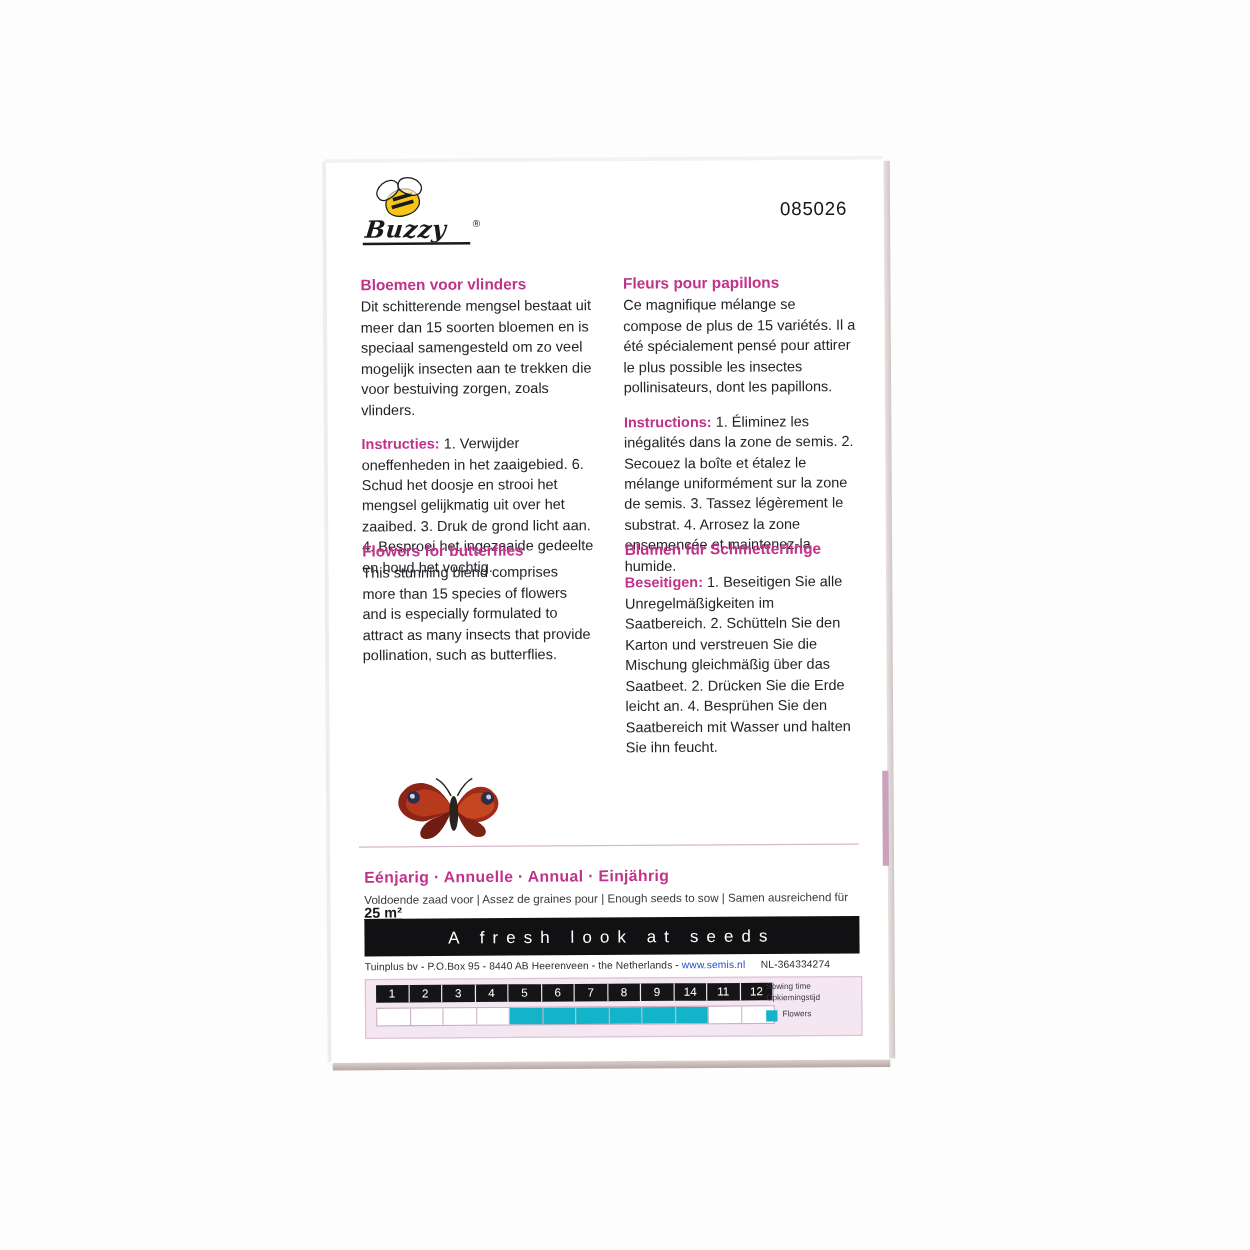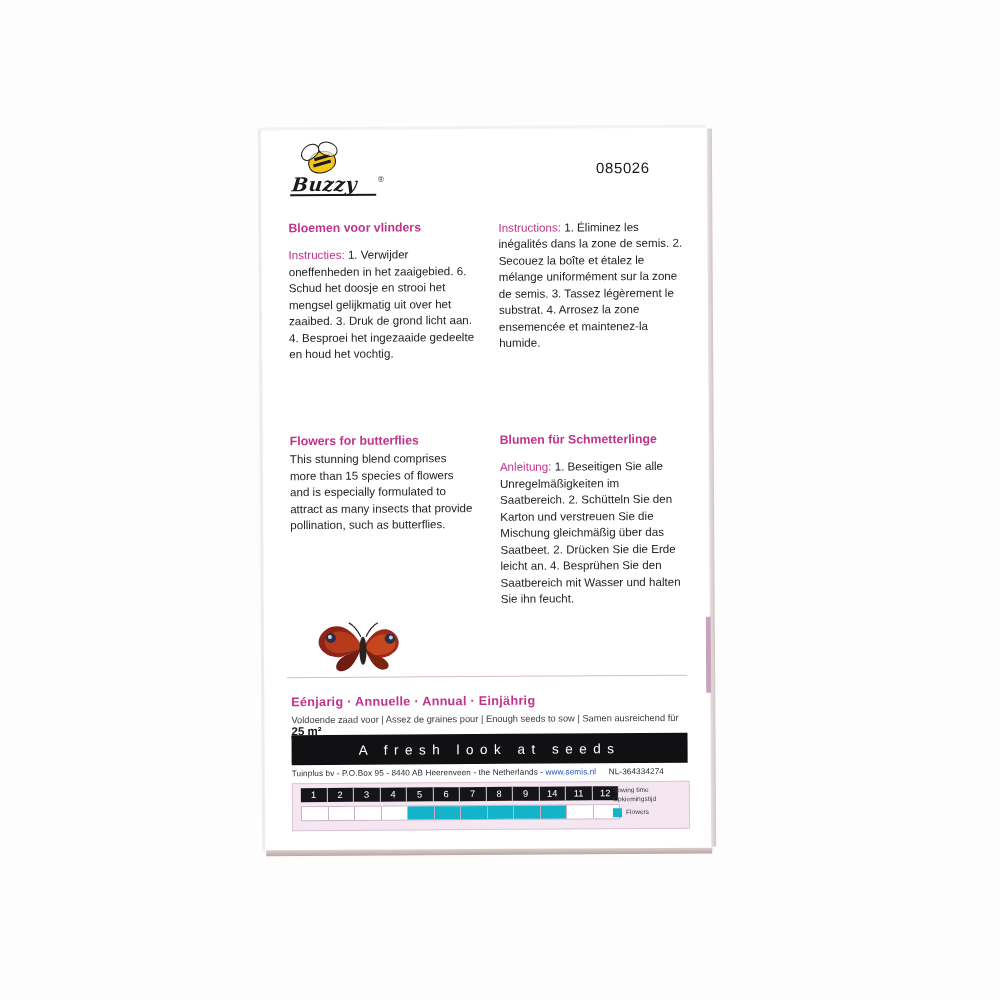--- a/index.html
+++ b/index.html
@@ -128,21 +128,21 @@
   }
   .reg-mark {
     position: absolute;
     left: 92px;
     top: 24px;
     font-size: 8px;
     color: #1a1a1a;
   }
   .article-no {
     position: absolute;
-    left: 336px;
+    left: 364px;
     top: 32px;
     font-family: "Liberation Sans", sans-serif;
     font-size: 15px;
     color: #17161a;
     letter-spacing: 0.6px;
   }
 
   
   .col {
     position: absolute;
@@ -163,21 +163,21 @@
     font-family: "Liberation Sans", sans-serif;
   }
   .body {
     font-size: 11.6px;
     line-height: 1.42;
     color: #23232a;
     font-family: "Liberation Sans", sans-serif;
   }
   .body b, .inst-lbl {
     color: #c0338a;
-    font-weight: normal;
+    font-weight: bold;
   }
 
   .sec-a { top: 92px; }
   .sec-b { top: 305px; }
 
   
   .butterfly {
     position: absolute;
     left: 48px;
     top: 482px;
@@ -335,45 +335,50 @@
       <div class="buzzy-word">Buzzy</div>
       <div class="buzzy-underline"></div>
       <div class="reg-mark">®</div>
     </div>
 
     <div class="article-no">085026</div>
 
     <div class="col col-left sec-a">
       <div class="blk">
         <div class="hdr">Bloemen voor vlinders</div>
+        <div class="body">Dit schitterende mengsel bestaat uit meer dan 15 soorten bloemen en is speciaal samengesteld om zo veel mogelijk insecten aan te trekken die voor bestuiving zorgen, zoals vlinders.</div>
       </div>
       <div class="blk">
         <div class="body"><span class="inst-lbl">Instructies:</span> <span>1. Verwijder oneffenheden in het zaaigebied. 6. Schud het doosje en strooi het mengsel gelijkmatig uit over het zaaibed. 3. Druk de grond licht aan. 4. Besproei het ingezaaide gedeelte en houd het vochtig.</span></div>
       </div>
     </div>
 
     <div class="col col-right sec-a">
+      <div class="blk">
+        <div class="hdr">Fleurs pour papillons</div>
+        <div class="body">Ce magnifique mélange se compose de plus de 15 variétés. Il a été spécialement pensé pour attirer le plus possible les insectes pollinisateurs, dont les papillons.</div>
+      </div>
       <div class="blk">
         <div class="body"><span class="inst-lbl">Instructions:</span> <span>1. Éliminez les inégalités dans la zone de semis. 2. Secouez la boîte et étalez le mélange uniformément sur la zone de semis. 3. Tassez légèrement le substrat. 4. Arrosez la zone ensemencée et maintenez-la humide.</span></div>
       </div>
     </div>
 
     <div class="col col-left sec-b">
       <div class="blk">
         <div class="hdr">Flowers for butterflies</div>
         <div class="body">This stunning blend comprises more than 15 species of flowers and is especially formulated to attract as many insects that provide pollination, such as butterflies.</div>
       </div>
     </div>
 
     <div class="col col-right sec-b">
       <div class="blk">
         <div class="hdr">Blumen für Schmetterlinge</div>
       </div>
       <div class="blk">
-        <div class="body"><span class="inst-lbl">Anleitung:</span> <span>1. Beseitigen Sie alle Unregelmäßigkeiten im Saatbereich. 2. Schütteln Sie den Karton und verstreuen Sie die Mischung gleichmäßig über das Saatbeet. 2. Drücken Sie die Erde leicht an. 4. Besprühen Sie den Saatbereich mit Wasser und halten Sie ihn feucht.</span></div>
+        <div class="body"><span class="inst-lbl">Beseitigen:</span> <span>1. Beseitigen Sie alle Unregelmäßigkeiten im Saatbereich. 2. Schütteln Sie den Karton und verstreuen Sie die Mischung gleichmäßig über das Saatbeet. 2. Drücken Sie die Erde leicht an. 4. Besprühen Sie den Saatbereich mit Wasser und halten Sie ihn feucht.</span></div>
       </div>
     </div>
 
     <div class="butterfly">
       <svg viewBox="0 0 108 70" width="108" height="70">
         <g>
           <path d="M52 38 C40 12, 20 10, 10 24 C2 36, 16 48, 30 46 Z" fill="#8c2417"></path>
           <path d="M52 38 C44 20, 26 16, 16 26 C9 35, 20 44, 32 42 Z" fill="#b83a1c"></path>
           <circle cx="20" cy="27" r="5" fill="#2b2f4a"></circle>
           <circle cx="19" cy="26" r="2" fill="#d9d2e4"></circle>

